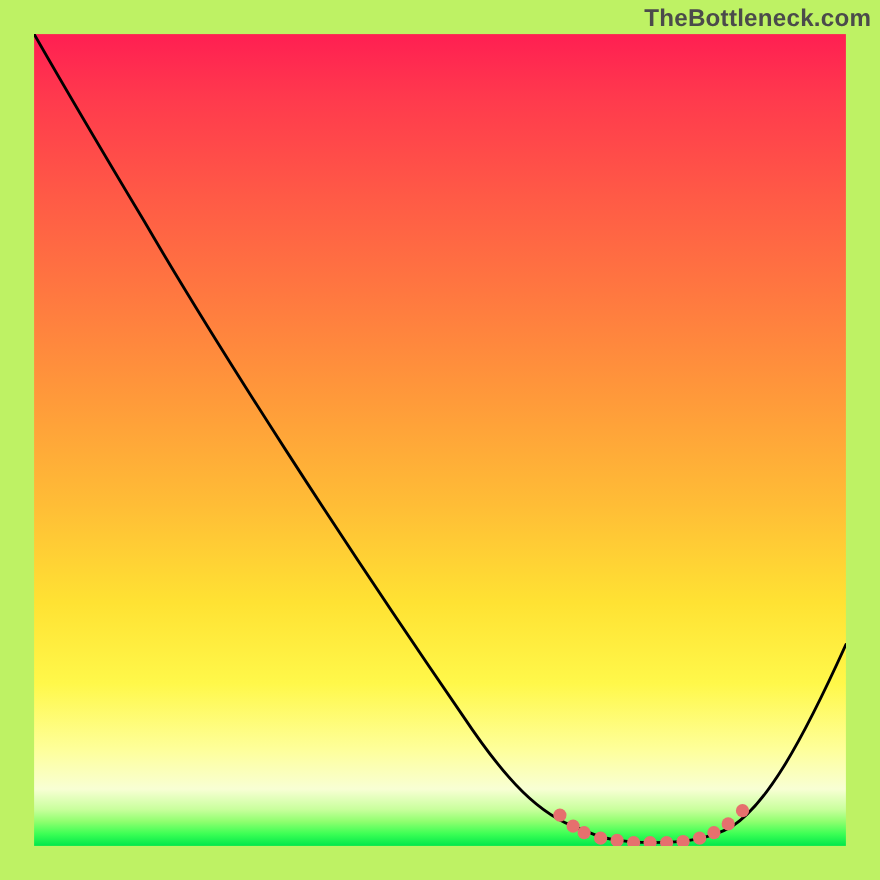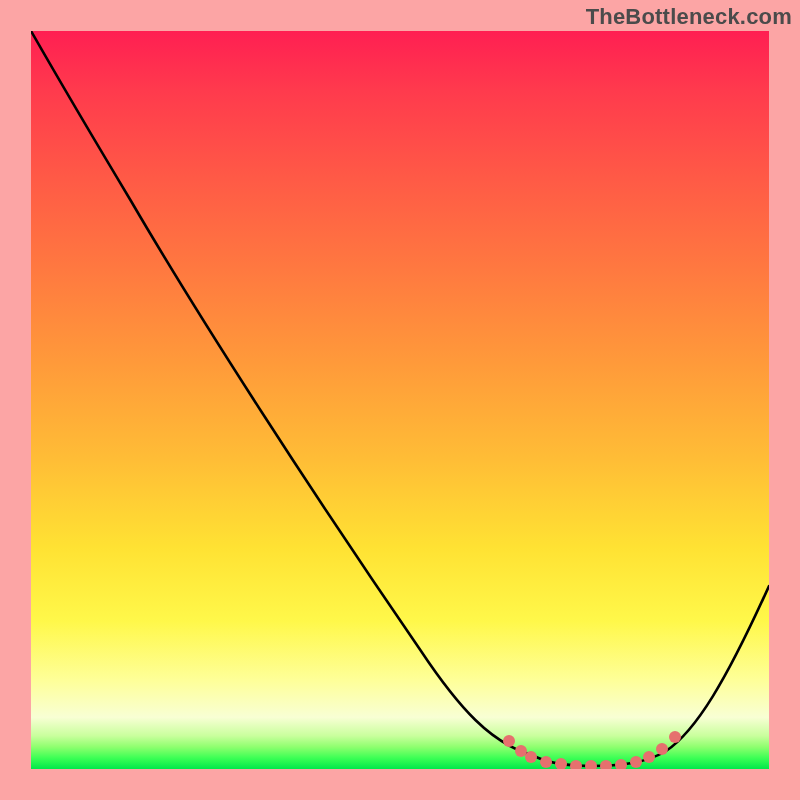--- a/index.html
+++ b/index.html
@@ -8,21 +8,21 @@
     width: 800px;
     height: 800px;
     background: #000000;
     overflow: hidden;
     font-family: Arial, Helvetica, sans-serif;
   }
   .outer {
     width: 800px;
     height: 800px;
     position: relative;
-    background: #fca5a5;
+    background: #bef264;
   }
   .watermark {
     position: absolute;
     top: 4px;
     right: 8px;
     color: #4b4b4b;
     font-size: 22px;
     font-weight: 600;
     letter-spacing: 0.2px;
     z-index: 30;

